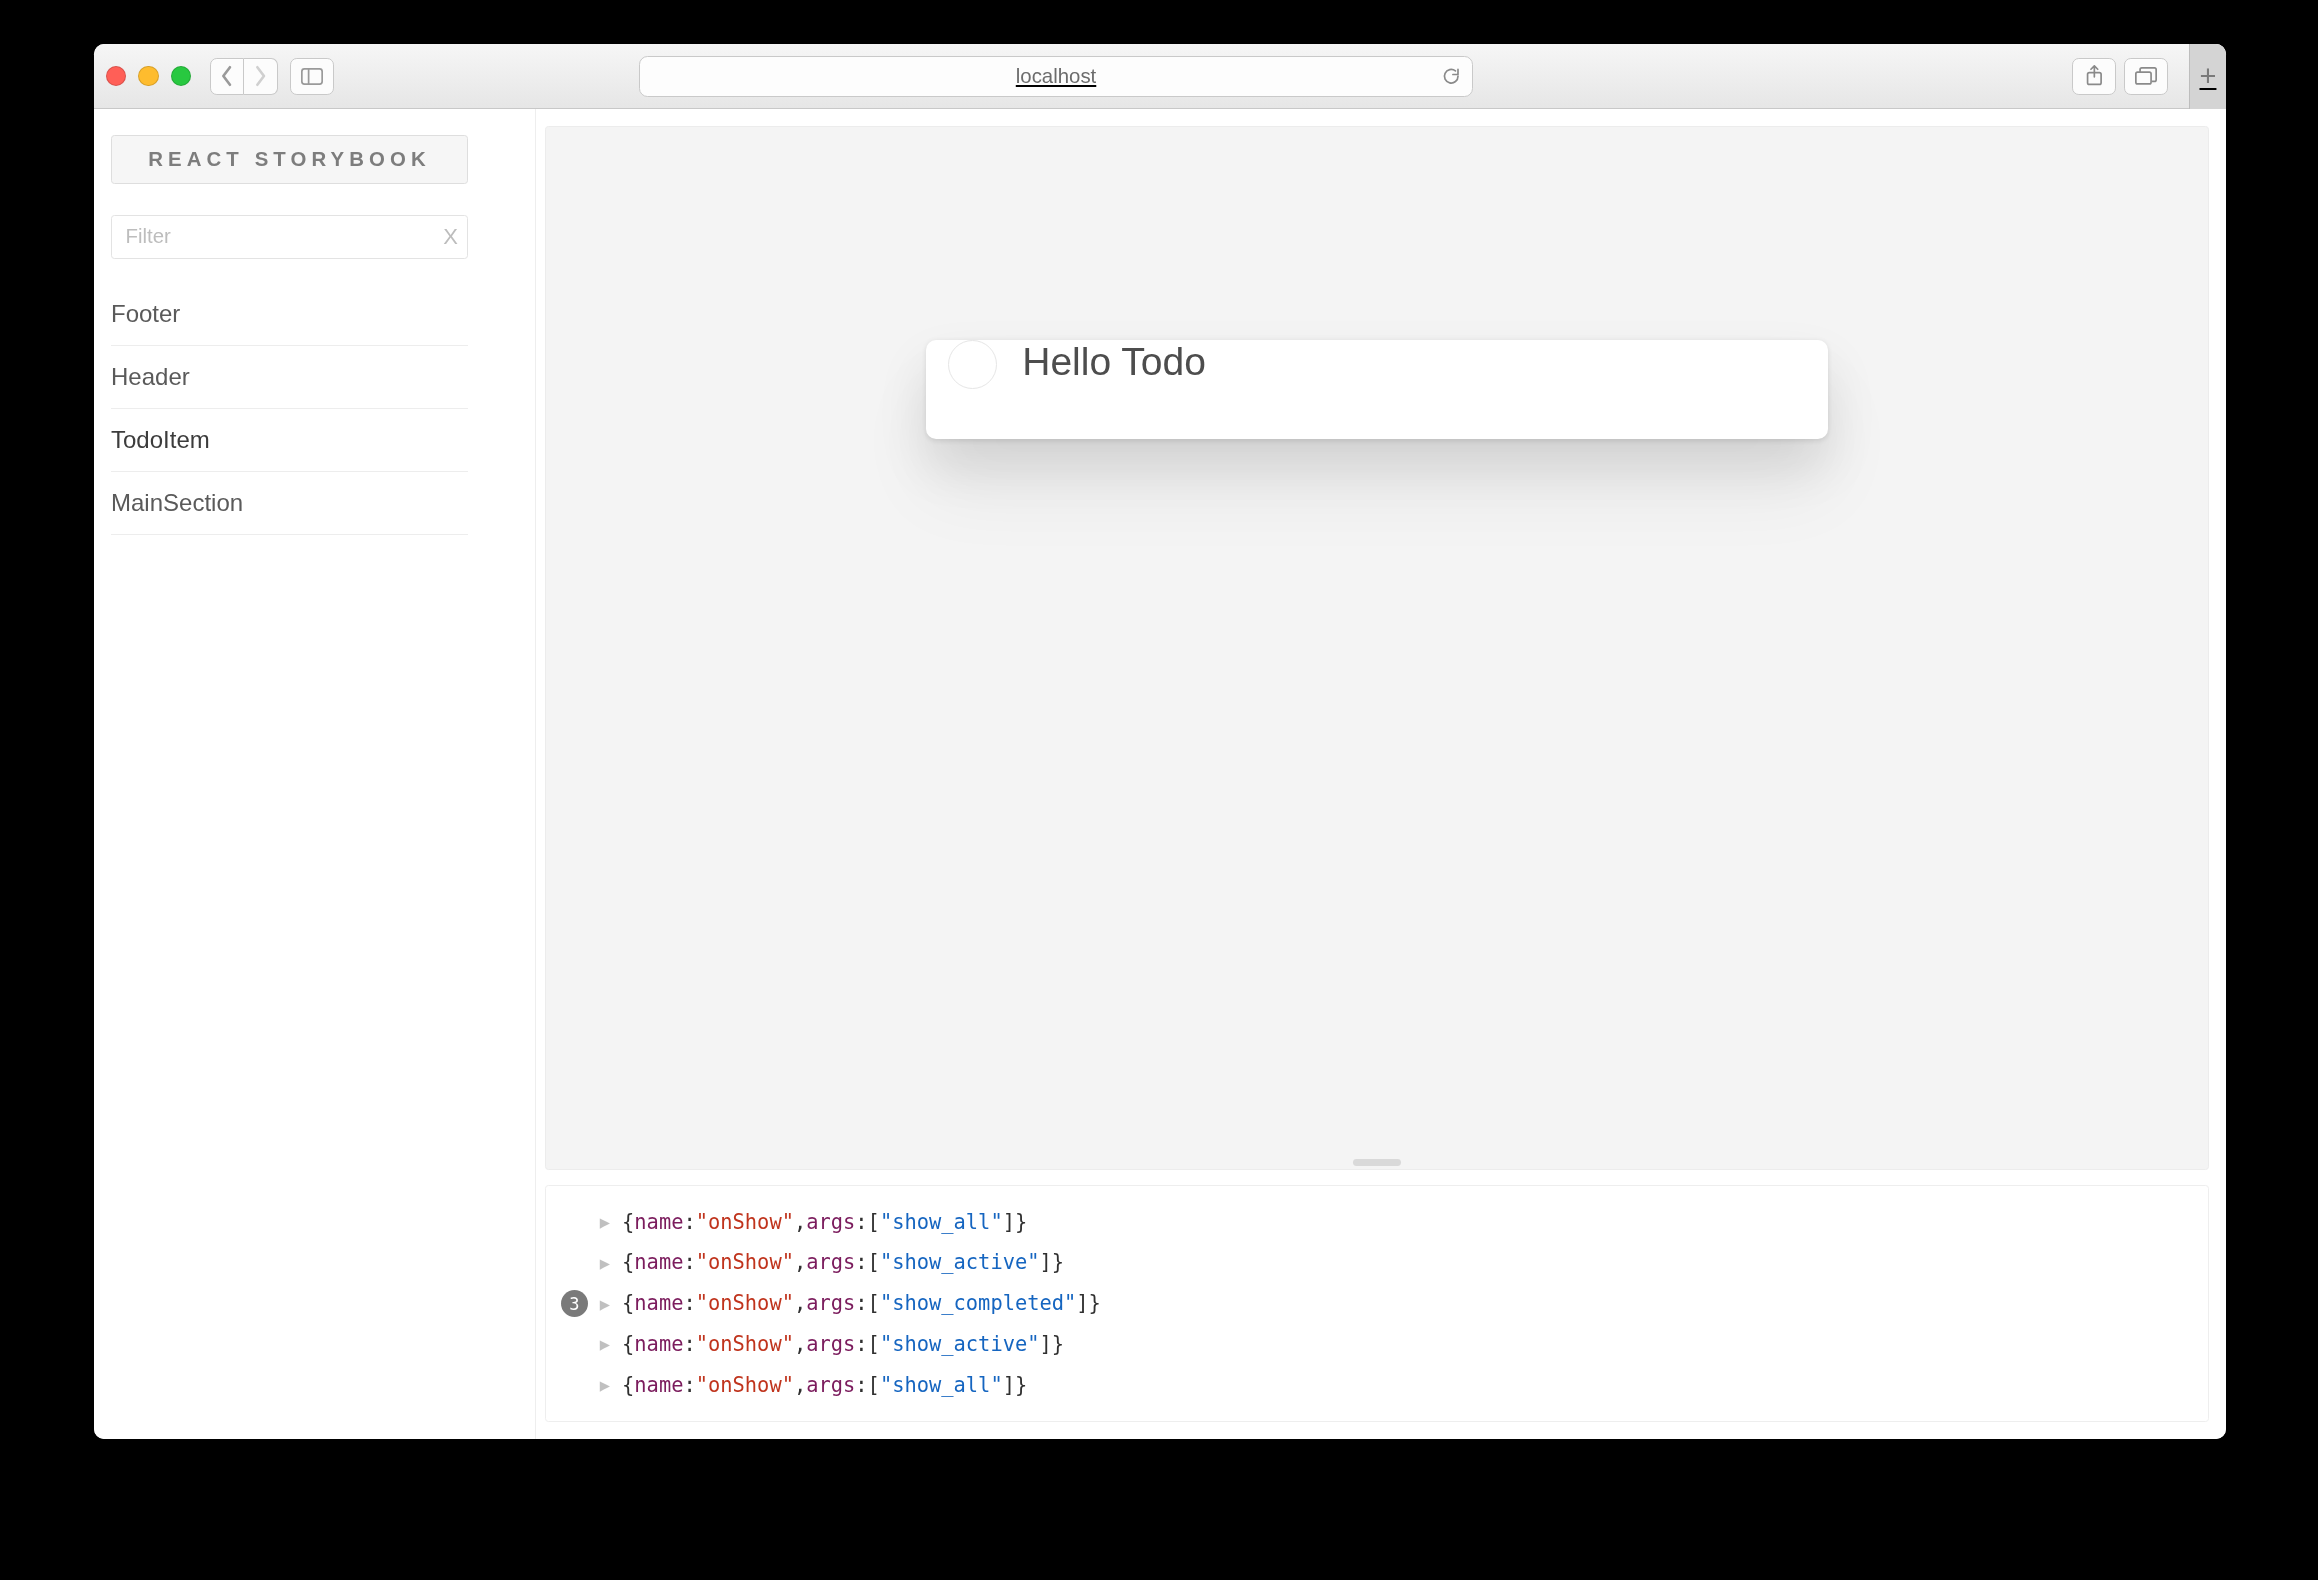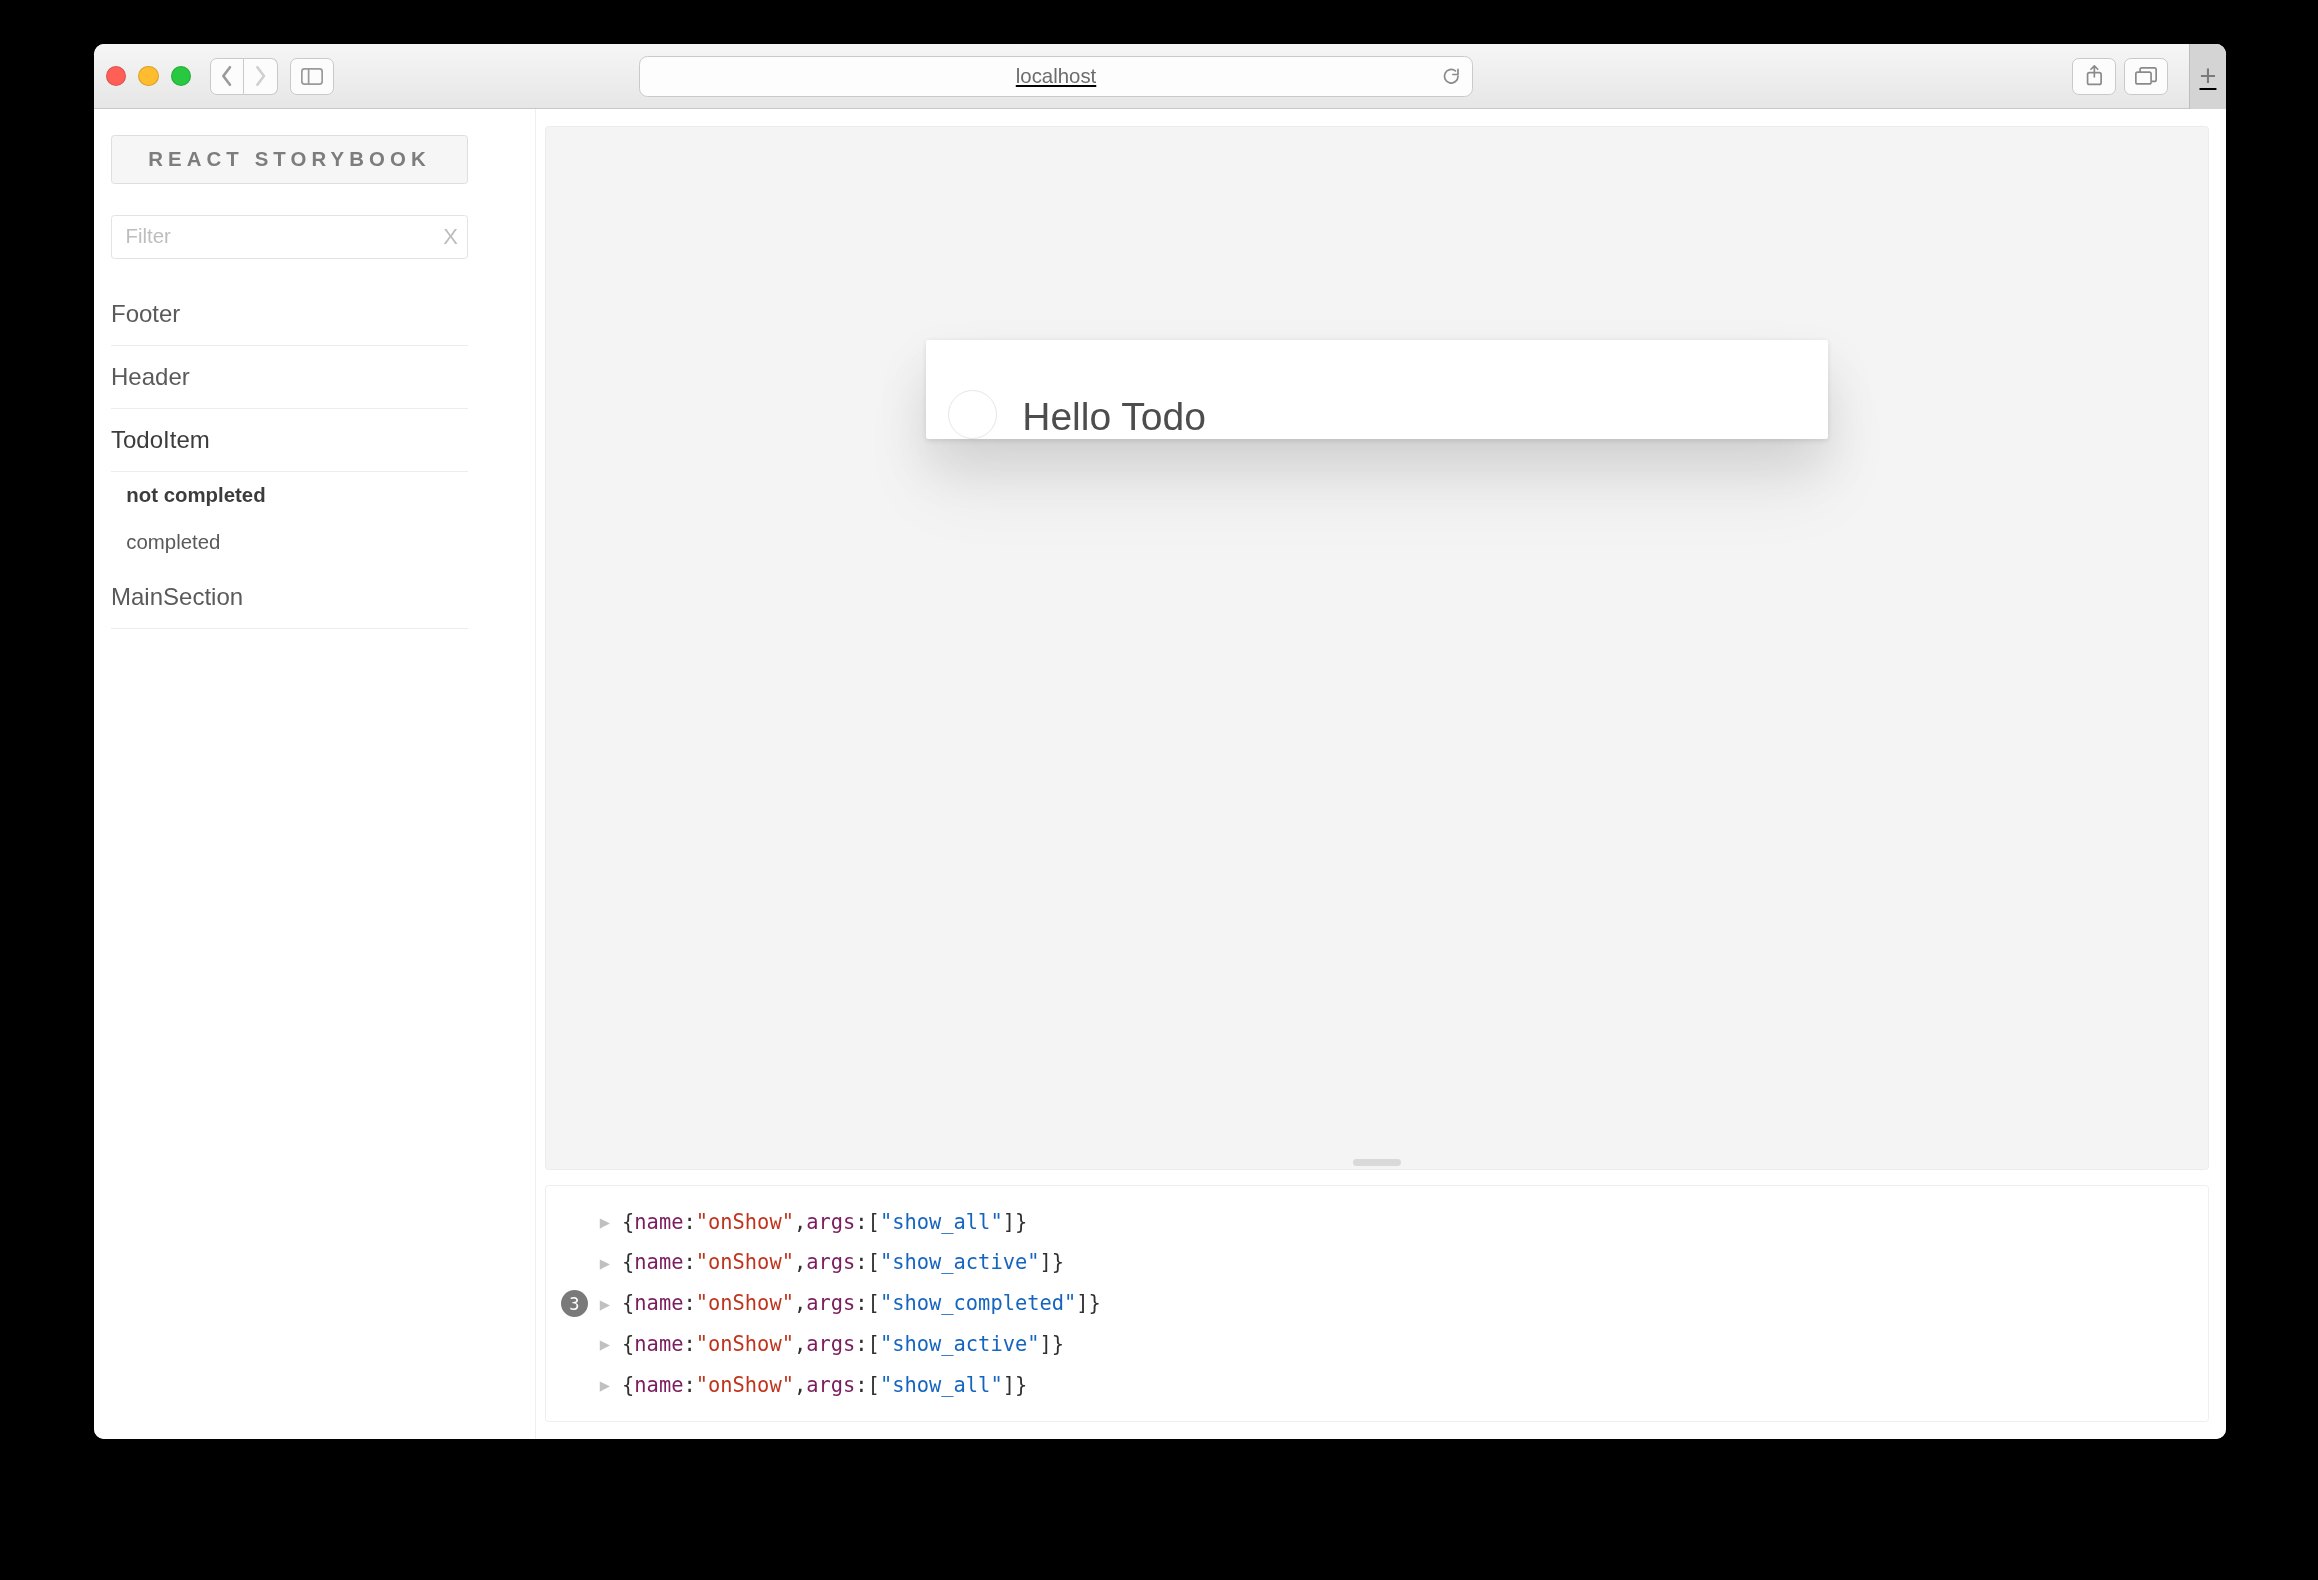--- a/index.html
+++ b/index.html
@@ -195,27 +195,27 @@
   }
 
   .todo-card {
     position: absolute;
     top: 213px;
     left: 50%;
     transform: translateX(-50%);
     width: 902px;
     height: 99px;
     background: #fff;
-    border-radius: 2px;
+    border-radius: 10px;
     box-shadow:
       0 1.7px 5.1px rgba(0,0,0,0.10),
       0 25.5px 51px rgba(0,0,0,0.10),
       0 51px 77px rgba(0,0,0,0.06);
     display: flex;
-    align-items: flex-end;
+    align-items: flex-start;
     padding: 0 22px;
     gap: 25.5px;
   }
   .todo-toggle {
     width: 49px; height: 49px;
     border: 1.7px solid #e6e6e6;
     border-radius: 50%;
     flex: none;
   }
   .todo-label {
@@ -347,24 +347,20 @@
 
         <div class="filter-wrap">
           <input class="filter" placeholder="Filter" style="">
           <span class="filter-clear">X</span>
         </div>
 
         <div class="kinds" id="kinds">
             <div class="kind">Footer</div>
             <div class="kind">Header</div>
             <div class="kind active">TodoItem</div>
-            <div class="stories">
-              <div class="story active">not completed</div>
-              <div class="story">completed</div>
-            </div>
             <div class="kind">MainSection</div>
           </div>
       </div>
 
       <div class="main">
         <div class="preview">
 
           <div class="todo-card">
             <div class="todo-toggle"></div>
             <div class="todo-label">Hello Todo</div>

